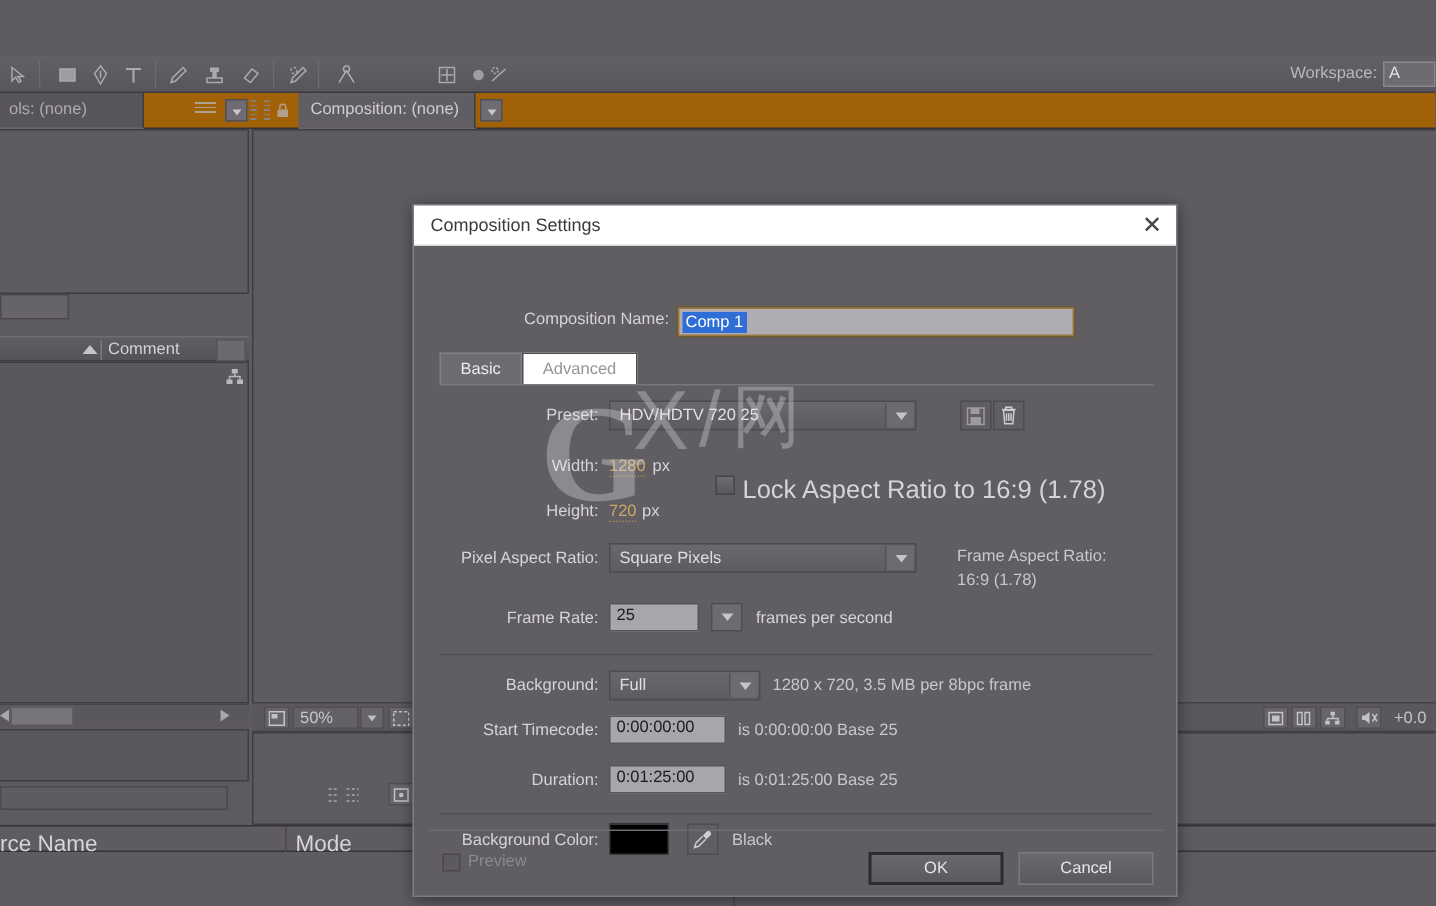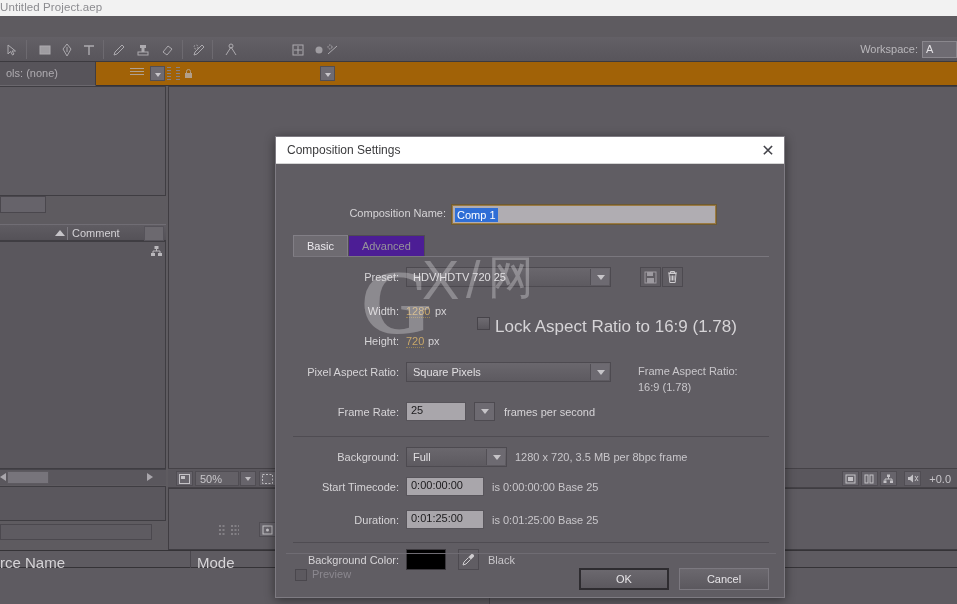--- a/index.html
+++ b/index.html
@@ -281,21 +281,21 @@
   }
 
   .tabs { position: absolute; left: 17px; top: 71px; }
   .dtab {
     display: inline-block; height: 21px; line-height: 21px;
     padding: 0 13px; font-size: 11px;
     border: 1px solid #4f4c52;
     border-bottom: none;
   }
   .dtab.active { background: #6e6b71; color: #eceaee; border-color: #827f86; }
-  .dtab.inactive { background: #4c1d95; color: #96939a; }
+  .dtab.inactive { background: #ffffff; color: #96939a; }
   .tab-underline {
     position: absolute; left: 17px; top: 92px; width: 476px; height: 1px;
     background: #7a777e;
   }
 
   .fld {
     position: absolute;
     background: #a9a6ab; border: 1px solid #57545a;
     color: #1c1b1d; font-size: 11px;
     padding: 1px 0 0 4px;
@@ -401,24 +401,20 @@
     position: absolute; left: 53px; top: 70px;
     font-family: "Liberation Serif", serif;
     font-size: 30px; font-weight: 700; color: #f3f1f4; line-height: 1;
   }
 </style>
 </head>
 <body>
 
 <div id="app">
 
-  <div class="titlebar">
-
-    <span class="ttext">Untitled Project.aep</span>
-  </div>
 
 
   <div class="toolbar">
     <div class="tb-ico" style="left:3px">
       <svg width="14" height="14" viewBox="0 0 14 14">
           <path d="M3 2 L3 11 L5.5 8.5 L7.5 12 L9 11 L7 8 L10.5 8 Z" fill="none" stroke="#cbc9cd" stroke-width="1"></path>
         </svg>
     </div>
     <div class="tb-sep" style="left:26px"></div>
     <div class="tb-ico" style="left:36px">
@@ -495,20 +491,21 @@
     <div class="menu-ico" style="left:130px"></div>
     <div class="sel-drop" style="left:150px; top:4px"></div>
     <div class="grip" style="left:167px"></div>
     <div class="grip" style="left:176px"></div>
     <div class="tb-ico" style="left:182px; top:5px; width:13px; height:13px">
       <svg width="11" height="11" viewBox="0 0 11 11">
           <rect x="2" y="5" width="7" height="5" fill="#b9b7bb"></rect>
           <path d="M3.5 5 V3.5 a2 2 0 0 1 4 0 V5" fill="none" stroke="#b9b7bb"></path>
         </svg>
     </div>
+    <div class="ptab active" style="left:199px; width:118px">Composition: (none)</div>
     <div class="sel-drop" style="left:320px; top:4px"></div>
   </div>
 
   <div class="panel pnl-proj"></div>
   <div class="proj-field"></div>
   <div class="comment-bar">
     <div class="updots"></div>
     <div class="vdiv"></div>
     <span class="ctext">Comment</span>
     <div class="tagbtn"></div>

